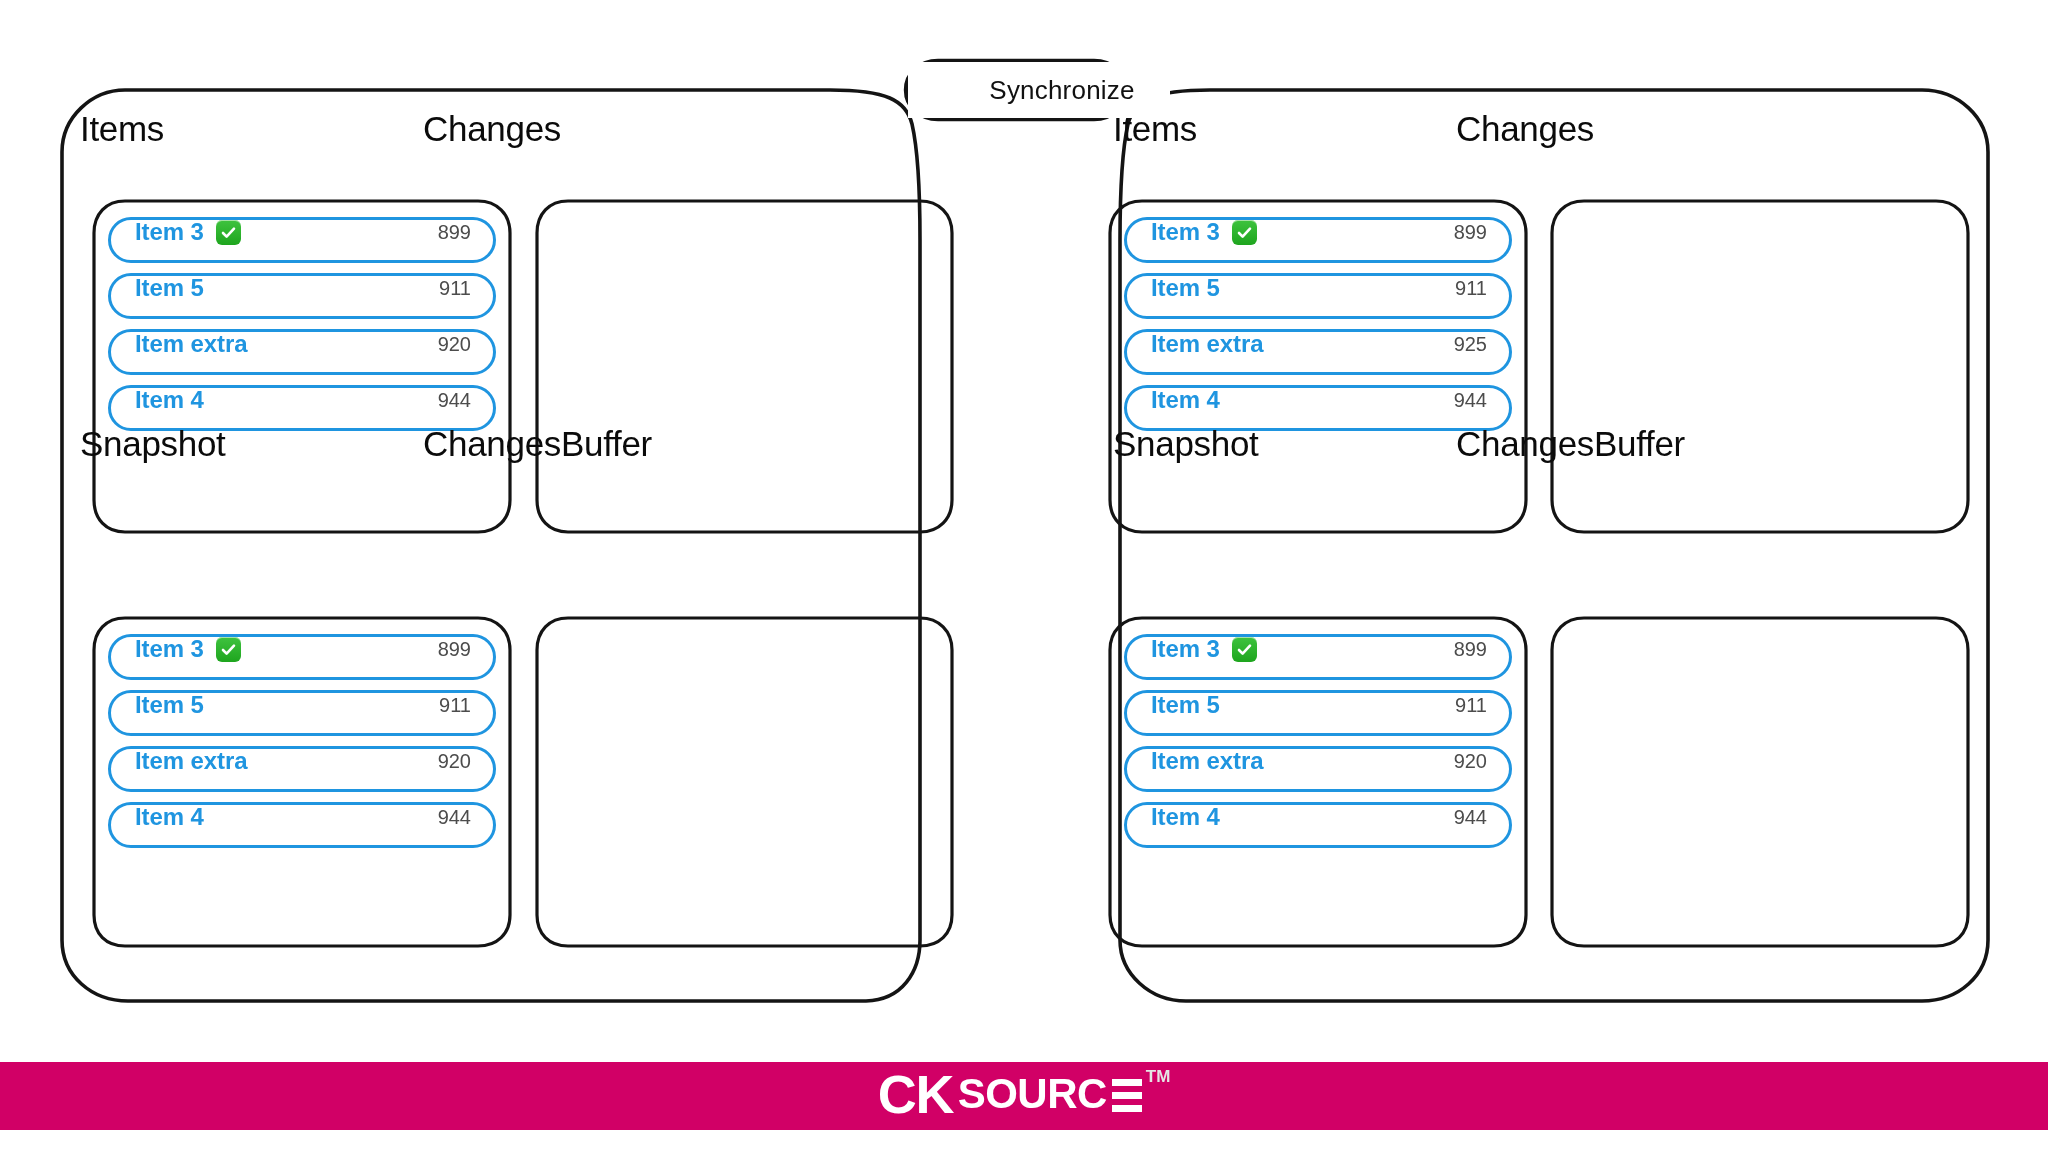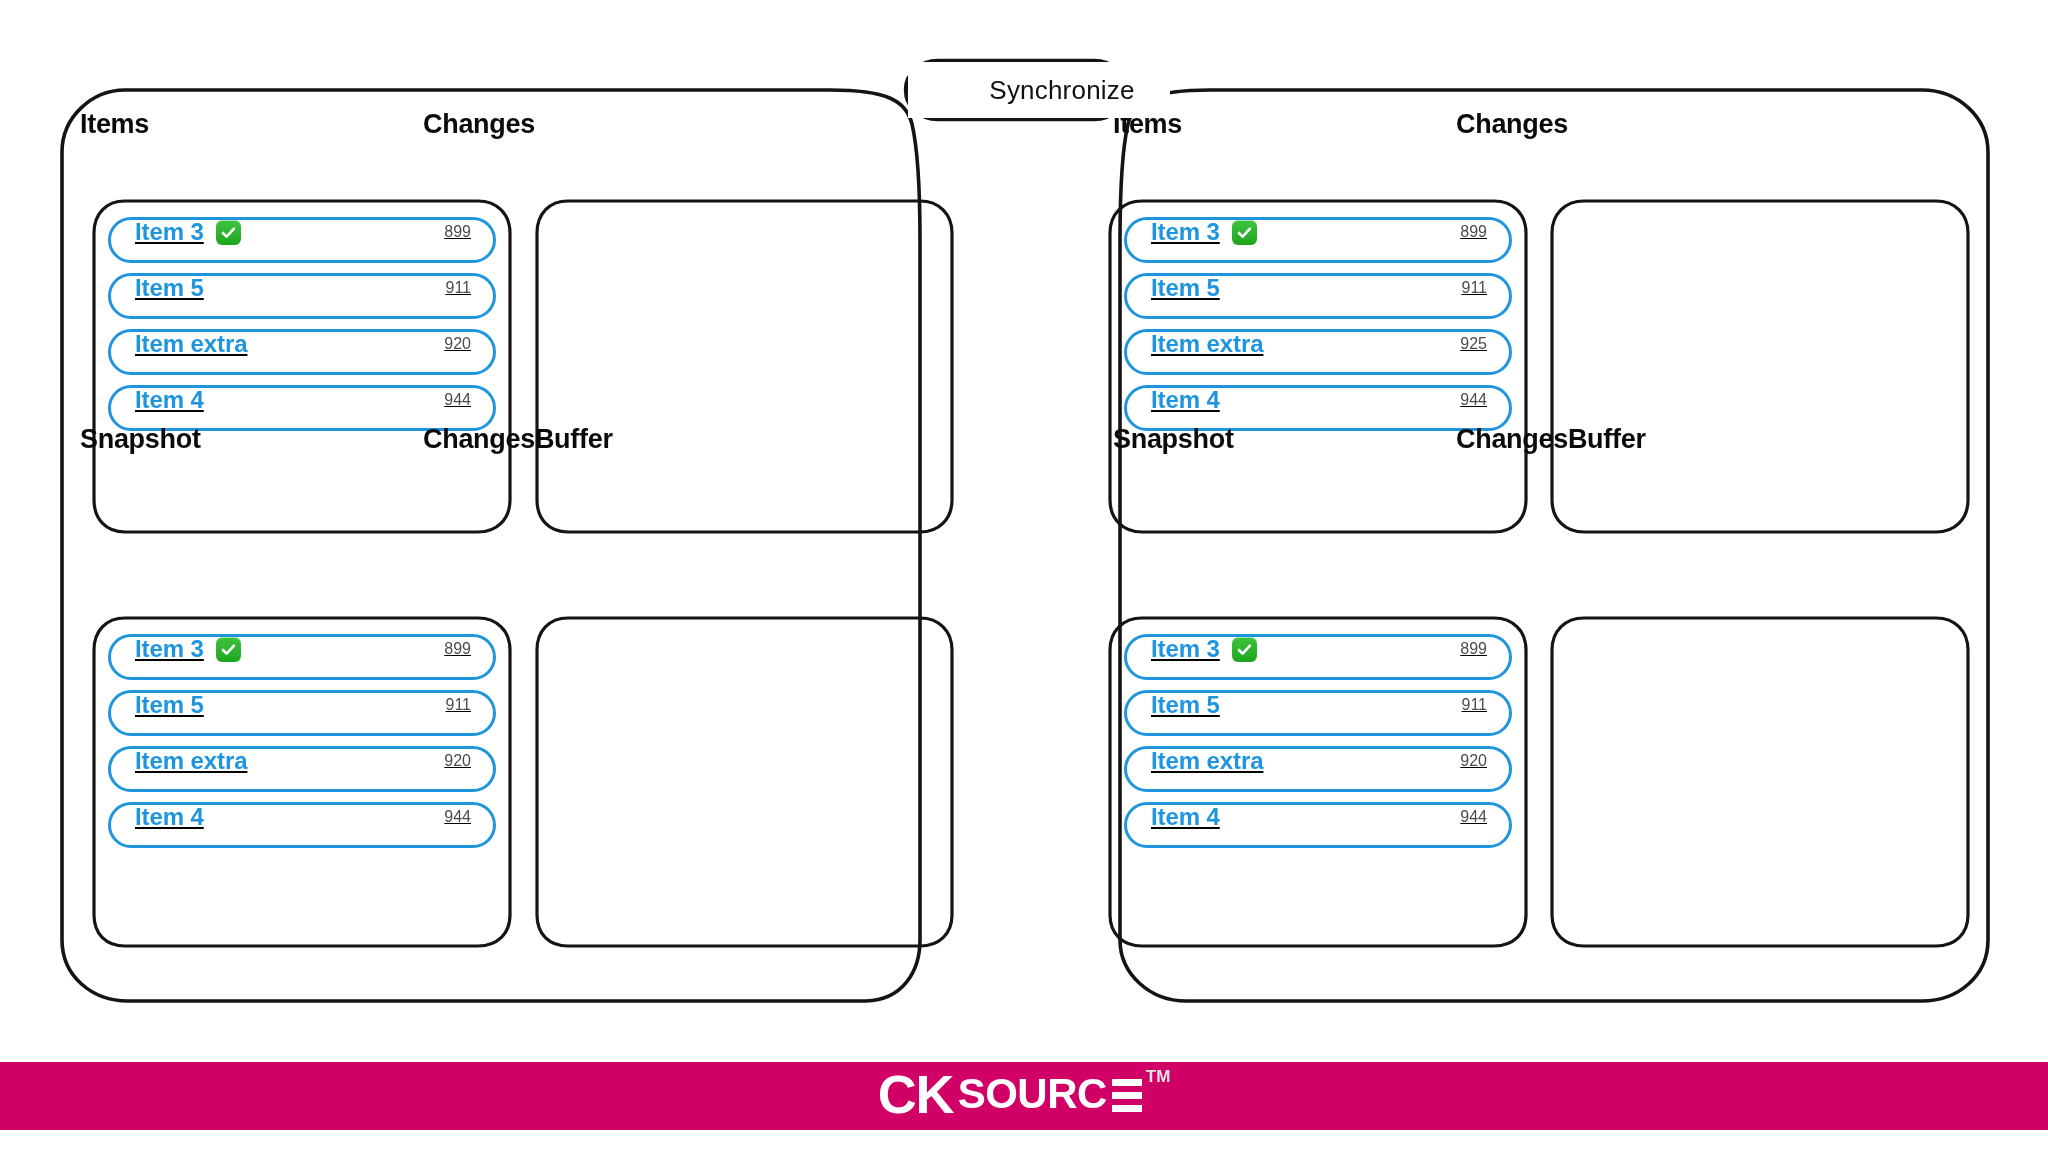--- a/index.html
+++ b/index.html
@@ -58,22 +58,22 @@
   .panel {
     position: absolute;
     z-index: 4;
   }
   .panel.left  { left: 47px;  top: 88px; width: 945px; height: 915px; }
   .panel.right { left: 1080px; top: 88px; width: 912px; height: 915px; }
 
   
   .section-title {
     position: absolute;
-    font-size: 27px;
-    font-weight: bold;
+    font-size: 35px;
+    font-weight: normal;
     color: #0b0b0b;
     letter-spacing: -0.3px;
     white-space: nowrap;
     font-family: "Liberation Sans", sans-serif;
   }
 
   
   .card {
     position: absolute;
     box-sizing: border-box;
@@ -93,21 +93,20 @@
   .pill {
     position: relative;
     height: 46px;
     border: 3px solid #1f95e0;
     border-radius: 26px;
     background: #ffffff;
     display: flex;
     align-items: center;
     padding: 0 22px 16px 24px;
     box-sizing: border-box;
-    text-decoration: underline;
   }
   .pill .pill-name {
     font-size: 24px;
     font-weight: bold;
     color: #1f95e0;
     letter-spacing: -0.1px;
     white-space: nowrap;
   }
   .pill .pill-check {
     margin-left: 12px;
@@ -117,21 +116,21 @@
     background: linear-gradient(#3fc33f, #1ea51e);
     box-shadow: inset 0 1px 0 rgba(255,255,255,.55);
     display: flex;
     align-items: center;
     justify-content: center;
     flex: none;
   }
   .pill .pill-check svg { display: block; }
   .pill .pill-value {
     margin-left: auto;
-    font-size: 16px;
+    font-size: 20px;
     color: #4c4c4c;
     white-space: nowrap;
   }
 
   
   #footer {
     position: absolute;
     left: 0;
     top: 1062px;
     width: 2048px;

